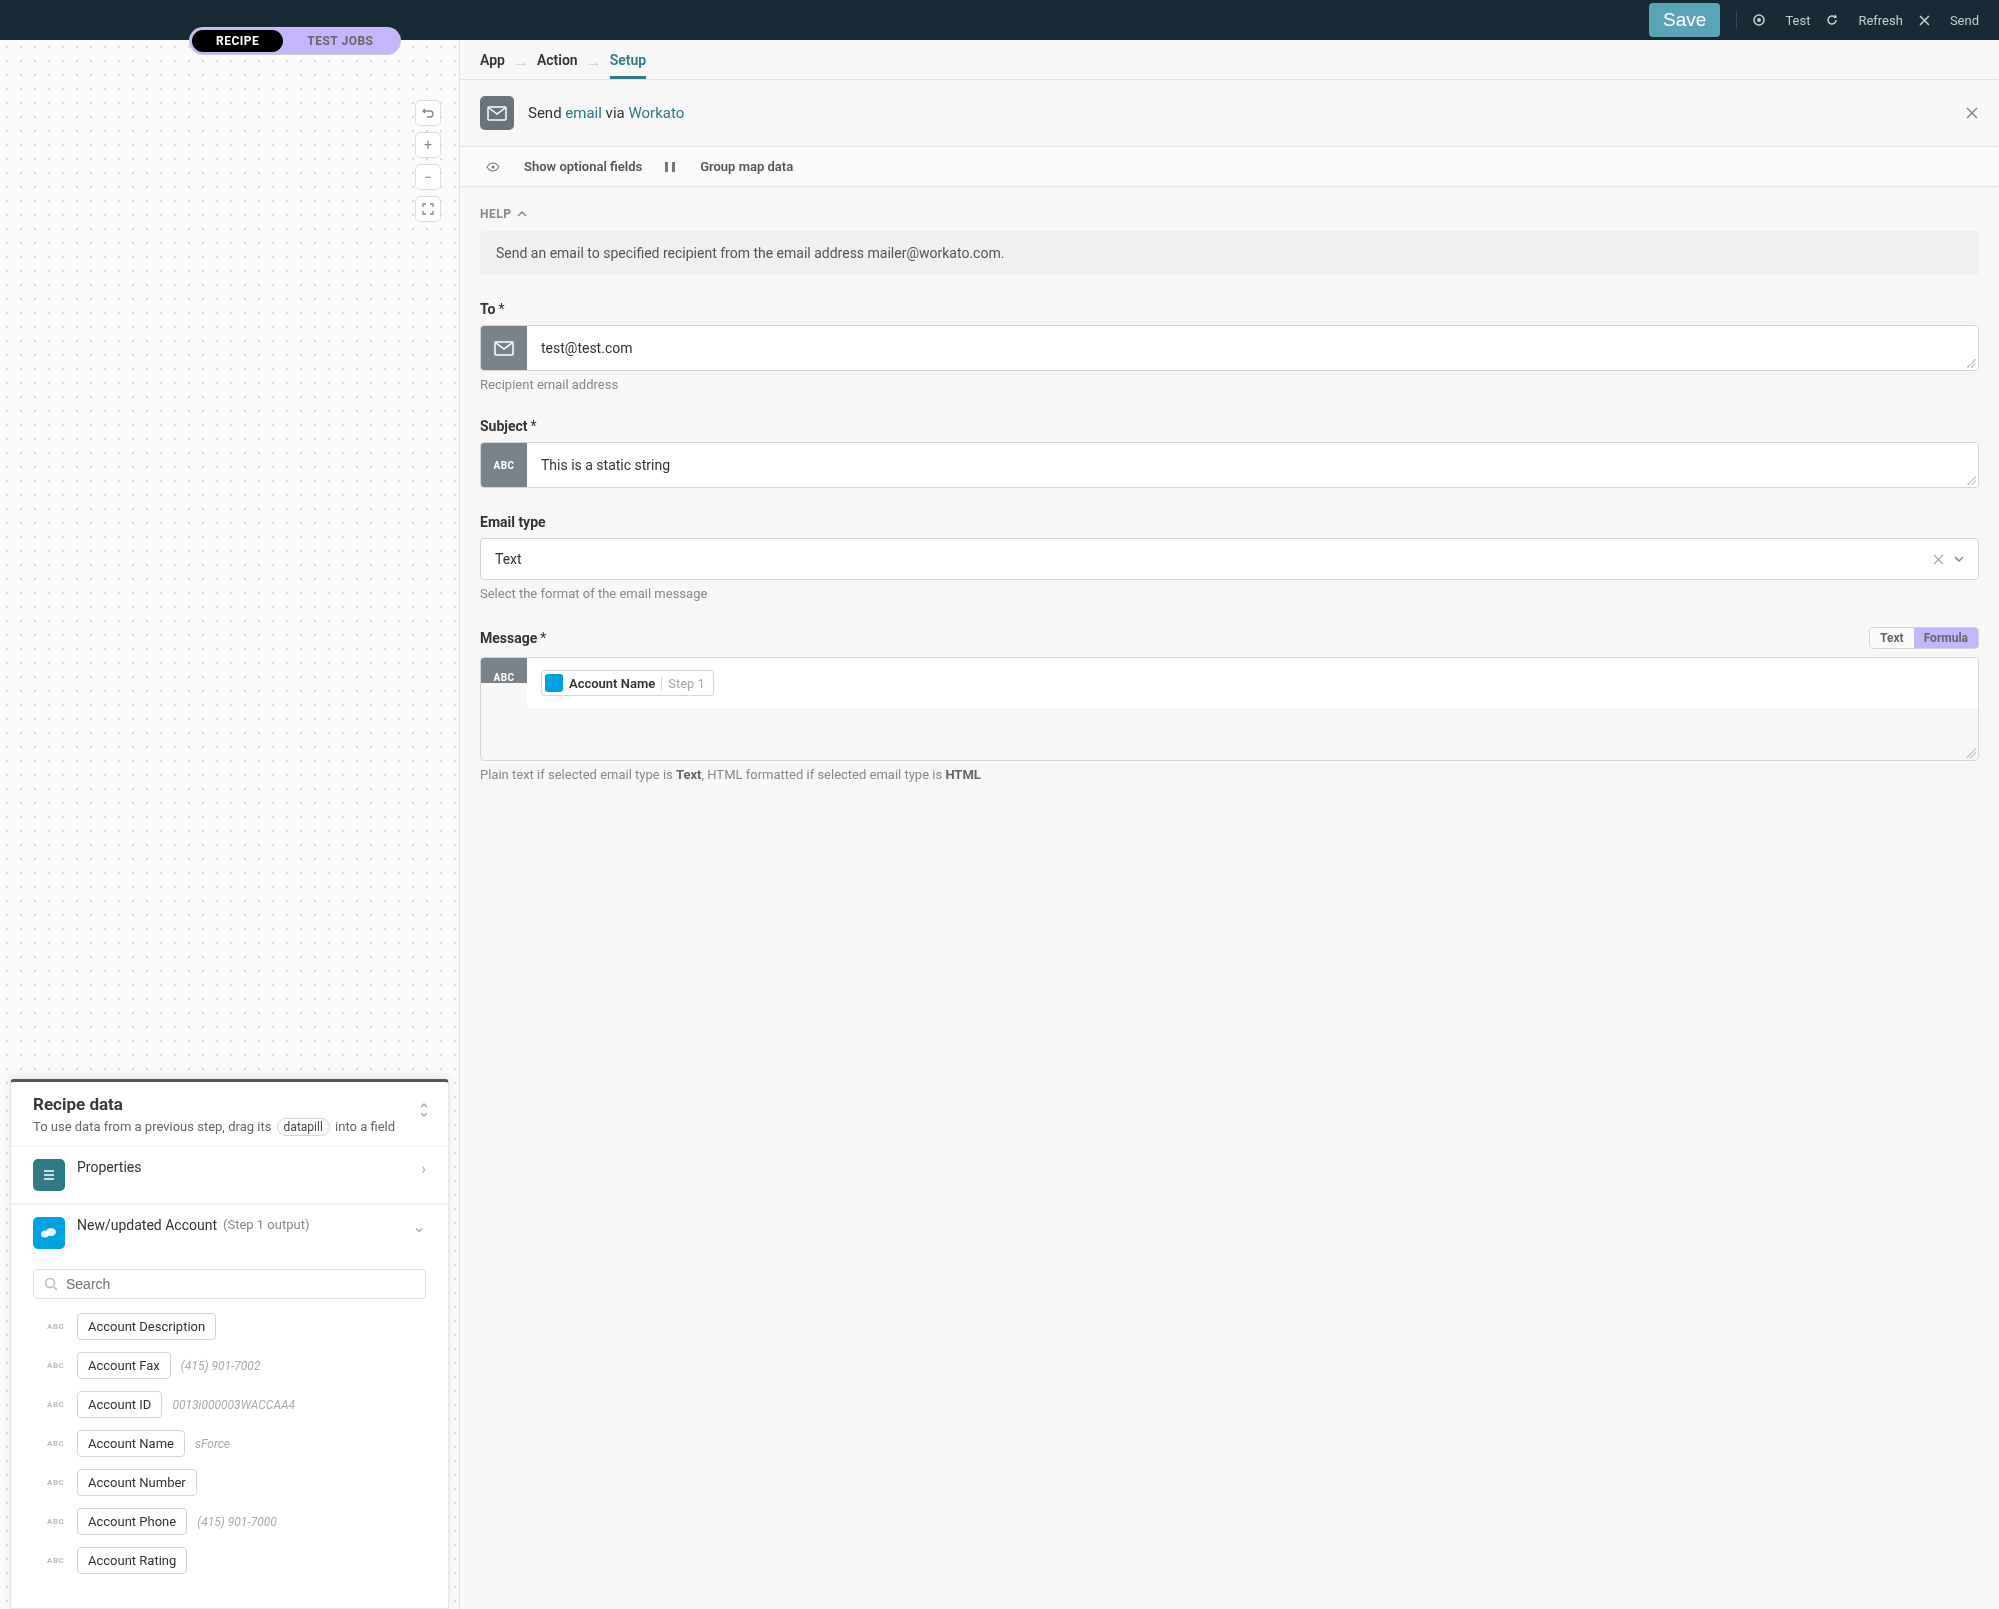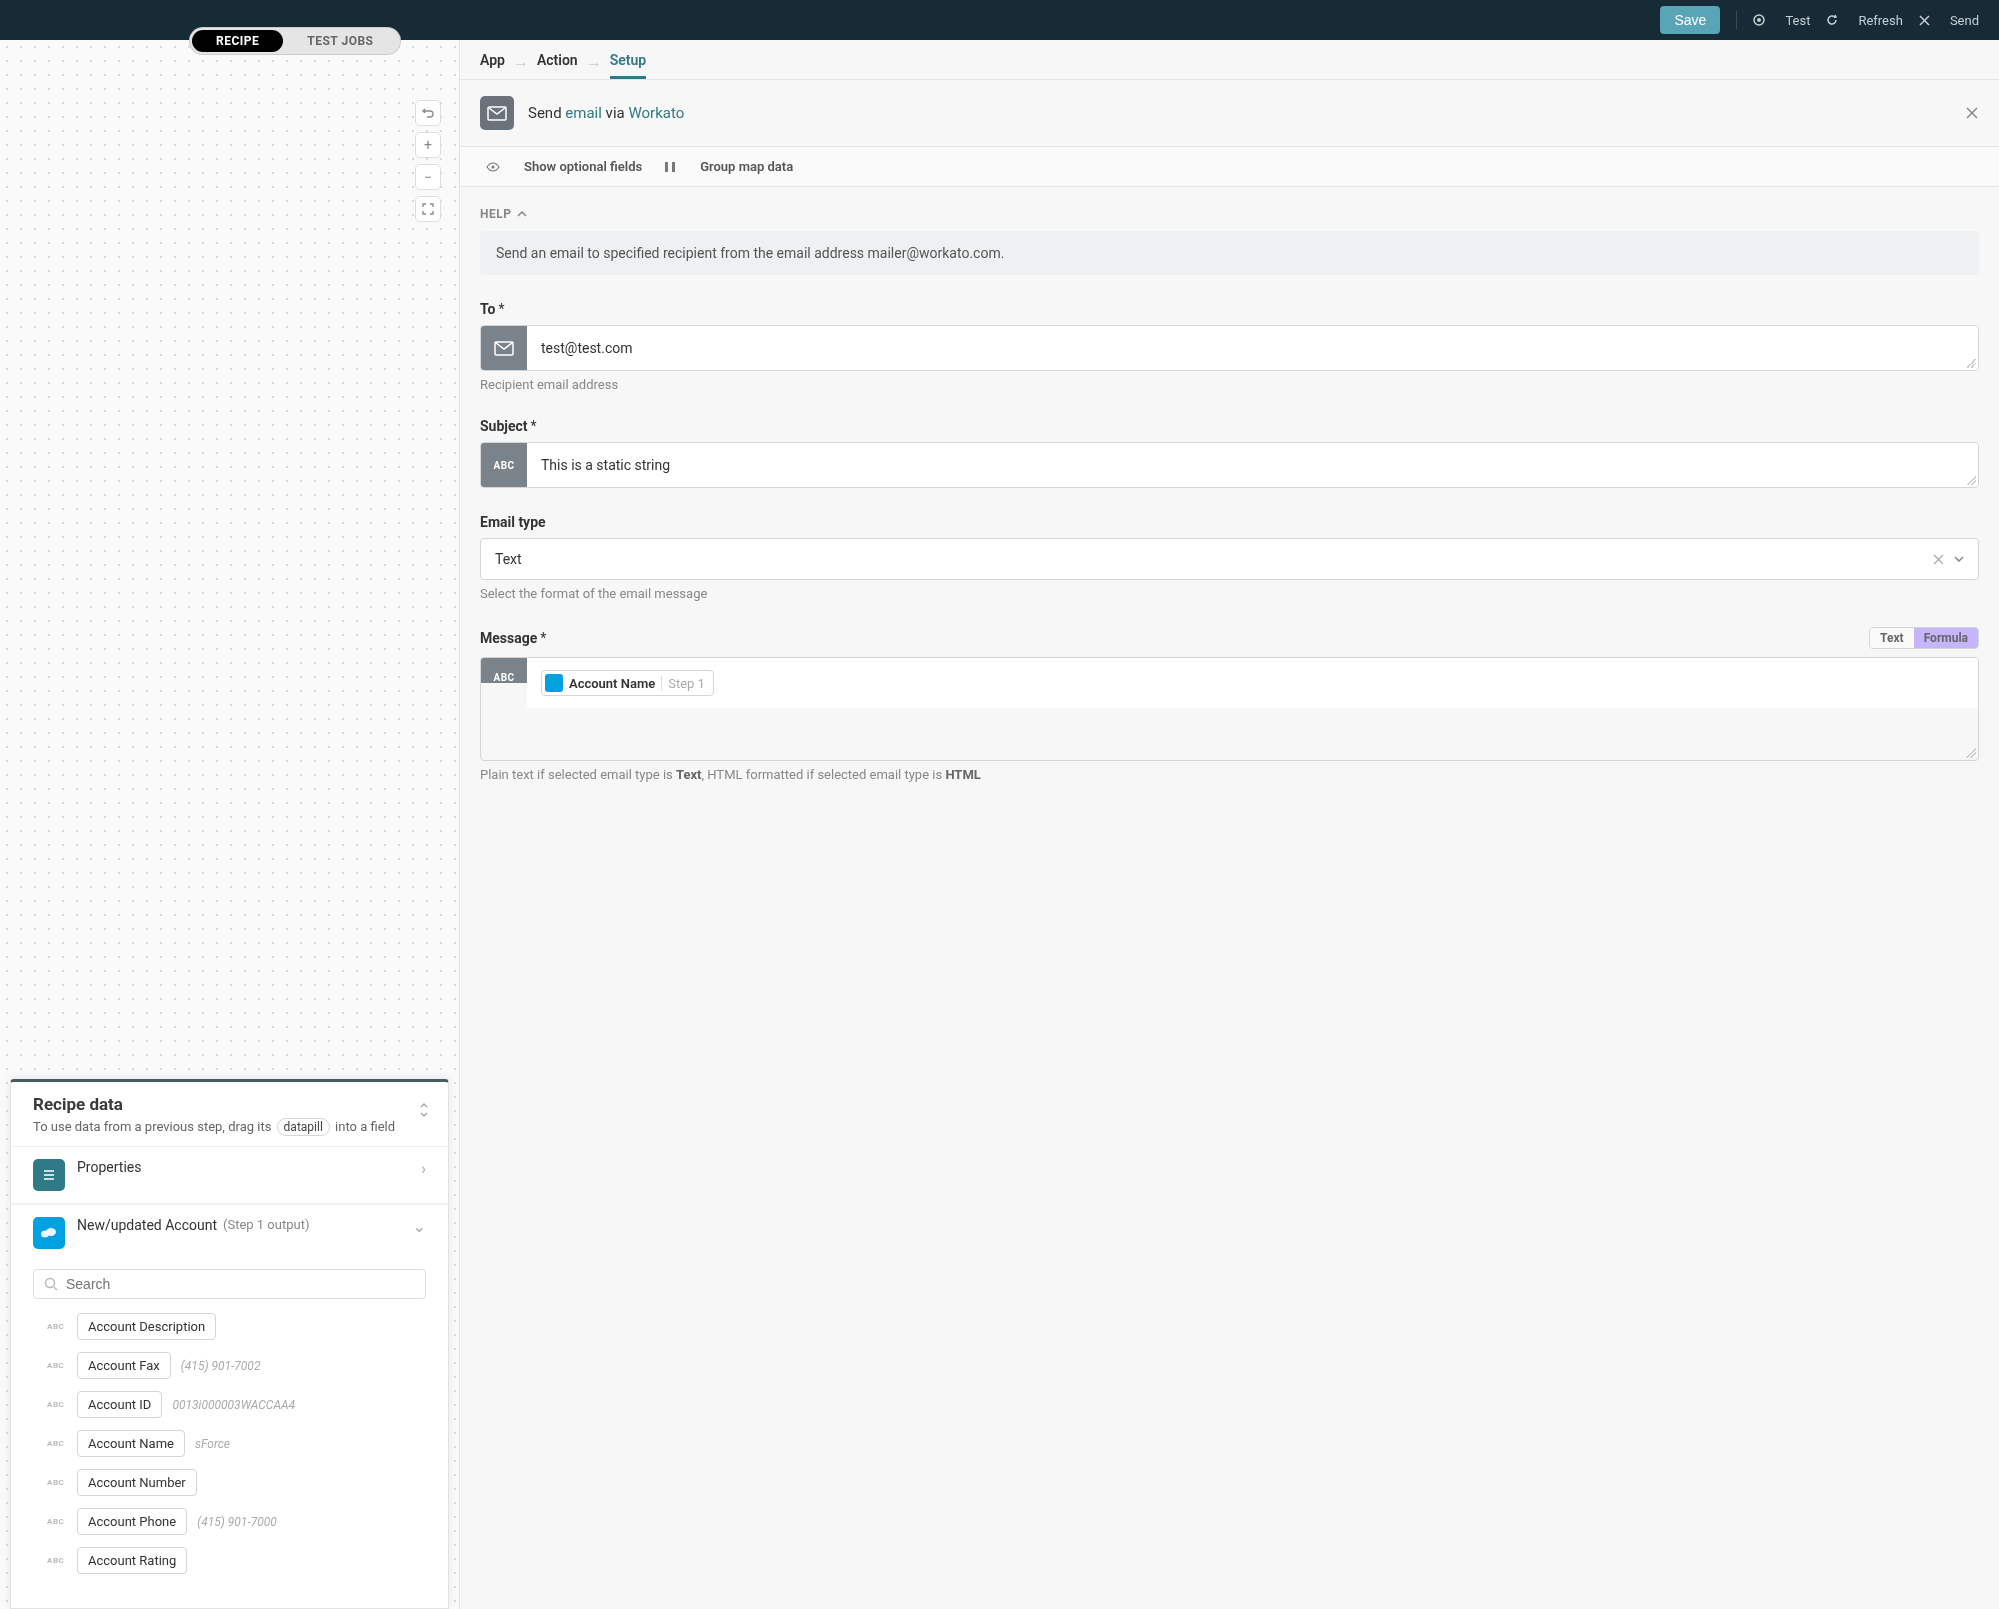--- a/index.html
+++ b/index.html
@@ -1,25 +1,25 @@
 <!DOCTYPE html>
 <html><head>
 <meta charset="utf-8">
 <style>
 * { box-sizing: border-box; margin: 0; padding: 0; }
 body { font-family: -apple-system, BlinkMacSystemFont, "Segoe UI", Roboto, sans-serif; font-size: 14px; color: #333; background: #f7f7f7; overflow: hidden; }
 
 
 .topbar { background: #162b35; height: 40px; display: flex; align-items: center; justify-content: flex-end; padding: 0 20px; gap: 16px; }
-.topbar .save-btn { background: #5aa4b8; color: #fff; border: none; padding: 6px 14px; border-radius: 4px; font-size: 14px; cursor: pointer; }
+.topbar .save-btn { background: #5aa4b8; color: #fff; border: none; padding: 6px 14px; border-radius: 4px; font-size: 19px; cursor: pointer; }
 .topbar .sep { width: 1px; height: 18px; background: #3a4a52; }
 .topbar .btn-link { color: #c5cfd3; font-size: 13px; display: flex; align-items: center; gap: 20px; cursor: pointer; }
 
 
-.pill-tabs { position: absolute; top: 28px; left: 190px; display: flex; background: #e5e5e5; border-radius: 14px; padding: 2px; z-index: 20; box-shadow: 0 0 0 1px #ccc; }
+.pill-tabs { position: absolute; top: 28px; left: 190px; display: flex; background: #c4b5fd; border-radius: 14px; padding: 2px; z-index: 20; box-shadow: 0 0 0 1px #ccc; }
 .pill-tabs .tab { padding: 4px 24px; font-size: 12px; font-weight: 700; letter-spacing: 0.5px; border-radius: 12px; cursor: pointer; color: #666; }
 .pill-tabs .tab.active { background: #000; color: #fff; }
 
 
 .layout { display: flex; height: calc(100vh - 40px); }
 .left-pane { width: 460px; min-width: 460px; position: relative; background: #fafafa; background-image: radial-gradient(#d8d8d8 1px, transparent 1px); background-size: 14px 14px; border-right: 1px solid #e3e3e3; }
 .right-pane { flex: 1; background: #f7f7f7; overflow-y: auto; }
 
 
 .canvas-controls { position: absolute; right: 18px; top: 60px; display: flex; flex-direction: column; gap: 6px; }

